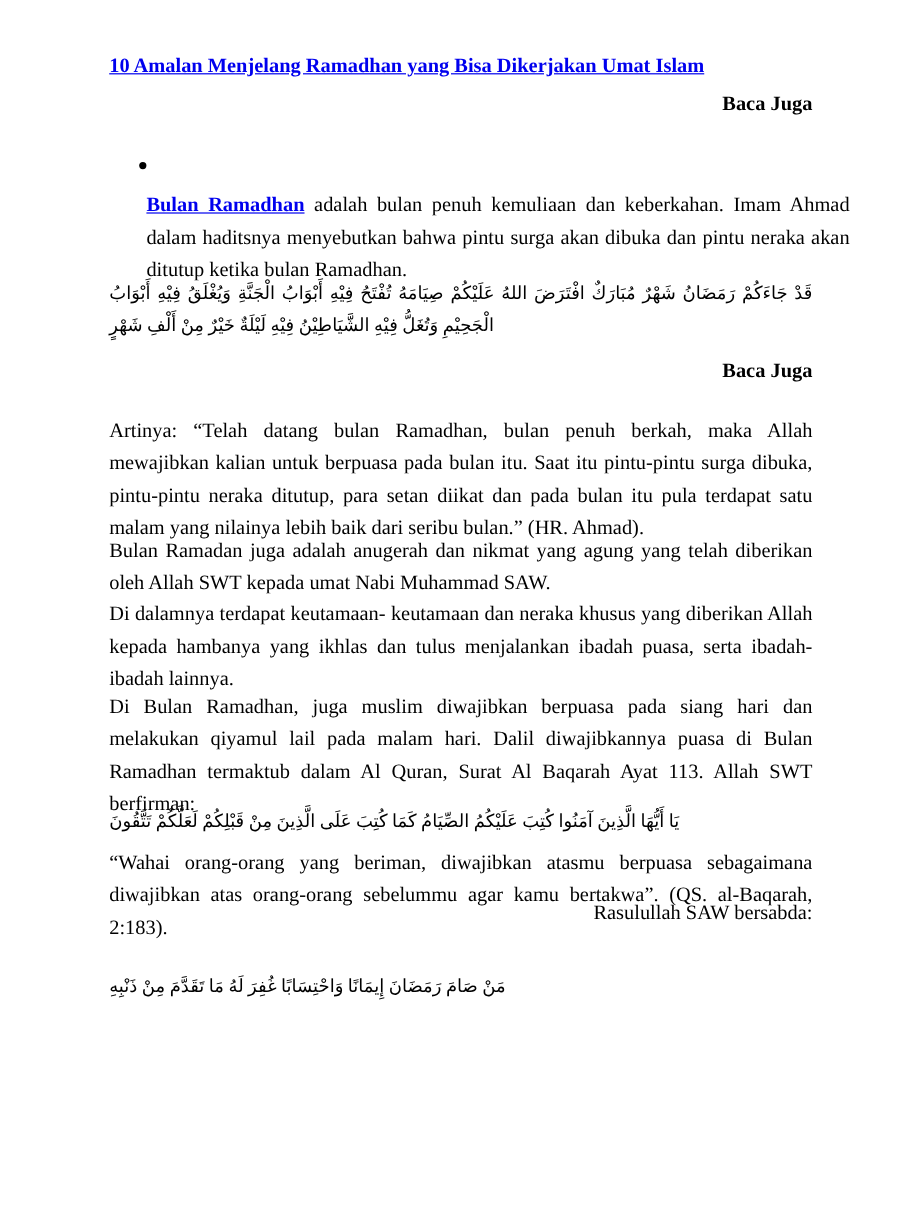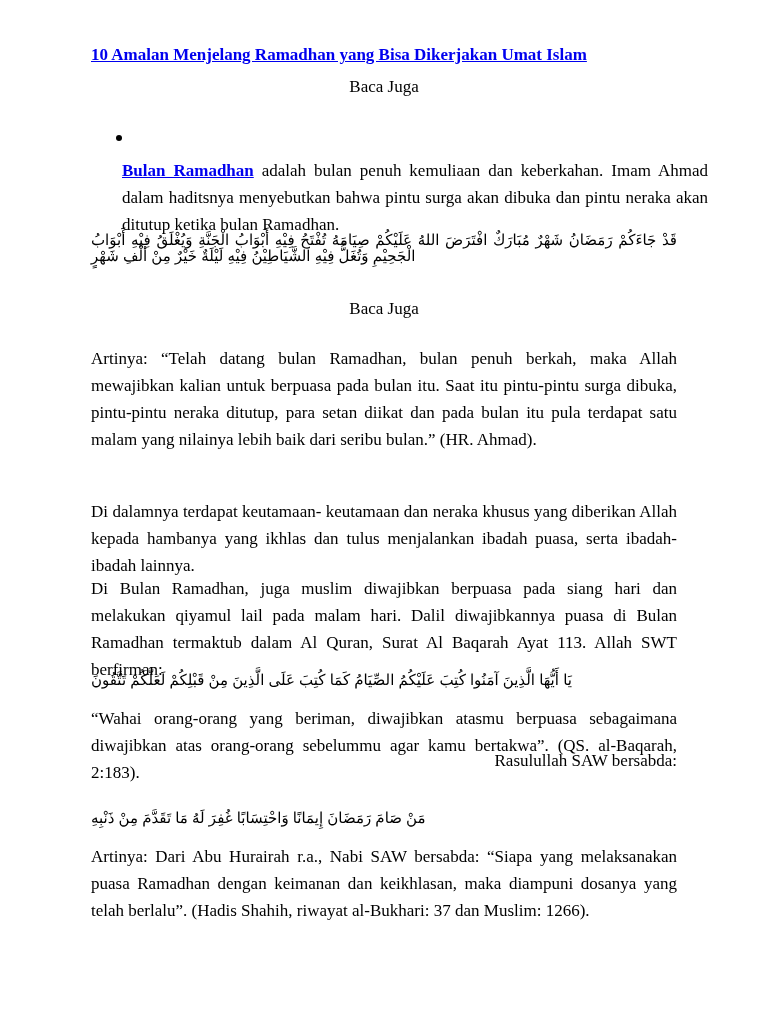--- a/index.html
+++ b/index.html
@@ -26,42 +26,42 @@
     text-align: justify;
   }
   .title-link {
     top: 41px;
     font-weight: bold;
     color: var(--link-color, #0000ee);
     text-decoration: underline;
     text-align: left;
     cursor: pointer;
   }
-  .read-also { text-align: center; }
+  .read-also { text-align: right; font-weight: bold; }
   .read-also-1 { top: 73px; }
   .read-also-2 { top: 295px; }
   .bullet-dot {
     position: absolute;
     left: 116px;
     top: 135px;
     width: 6px;
     height: 6px;
     border-radius: 50%;
     background: #000000;
   }
   .inline-link {
     font-weight: bold;
     color: var(--link-color, #0000ee);
     text-decoration: underline;
     cursor: pointer;
   }
   .arabic {
-    font-family: Liberation Sans, sans-serif;
+    font-family: Liberation Serif, serif;
     font-size: 15px;
-    line-height: 16px;
+    line-height: 27px;
     direction: ltr;
     text-align: justify;
   }
   .b-intro    { top: 157px; margin-left: 31px; }
   .b-arabic1  { top: 232px; }
   .b-trans1   { top: 345px; }
   .b-anugerah { top: 445px; }
   .b-keutamaan{ top: 498px; }
   .b-dalil    { top: 575px; }
   .b-arabic2  { top: 672px; }
@@ -84,28 +84,28 @@
   <p class="block b-intro">
     <span class="inline-link">Bulan Ramadhan</span><span> adalah bulan penuh kemuliaan dan keberkahan. Imam Ahmad dalam haditsnya menyebutkan bahwa pintu surga akan dibuka dan pintu neraka akan ditutup ketika bulan Ramadhan.</span>
   </p>
 
   <p class="block arabic b-arabic1">قَدْ جَاءَكُمْ رَمَضَانُ شَهْرٌ مُبَارَكٌ افْتَرَضَ اللهُ عَلَيْكُمْ صِيَامَهُ تُفْتَحُ فِيْهِ أَبْوَابُ الْجَنَّةِ وَيُغْلَقُ فِيْهِ أَبْوَابُ الْجَحِيْمِ وَتُغَلُّ فِيْهِ الشَّيَاطِيْنُ فِيْهِ لَيْلَةٌ خَيْرٌ مِنْ أَلْفِ شَهْرٍ</p>
 
   <div class="block read-also read-also-2">Baca Juga</div>
 
   <p class="block b-trans1">Artinya: “Telah datang bulan Ramadhan, bulan penuh berkah, maka Allah mewajibkan kalian untuk berpuasa pada bulan itu. Saat itu pintu-pintu surga dibuka, pintu-pintu neraka ditutup, para setan diikat dan pada bulan itu pula terdapat satu malam yang nilainya lebih baik dari seribu bulan.” (HR. Ahmad).</p>
 
+  <p class="block b-anugerah">Bulan Ramadan juga adalah anugerah dan nikmat yang agung yang telah diberikan oleh Allah SWT kepada umat Nabi Muhammad SAW.</p>
 
   <p class="block b-keutamaan">Di dalamnya terdapat keutamaan- keutamaan dan neraka khusus yang diberikan Allah kepada hambanya yang ikhlas dan tulus menjalankan ibadah puasa, serta ibadah-ibadah lainnya.</p>
 
   <p class="block b-dalil">Di Bulan Ramadhan, juga muslim diwajibkan berpuasa pada siang hari dan melakukan qiyamul lail pada malam hari. Dalil diwajibkannya puasa di Bulan Ramadhan termaktub dalam Al Quran, Surat Al Baqarah Ayat 113. Allah SWT berfirman:</p>
 
   <p class="block arabic b-arabic2">يَا أَيُّهَا الَّذِينَ آمَنُوا كُتِبَ عَلَيْكُمُ الصِّيَامُ كَمَا كُتِبَ عَلَى الَّذِينَ مِنْ قَبْلِكُمْ لَعَلَّكُمْ تَتَّقُونَ</p>
 
   <p class="block b-trans2">“Wahai orang-orang yang beriman, diwajibkan atasmu berpuasa sebagaimana diwajibkan atas orang-orang sebelummu agar kamu bertakwa”. (QS. al-Baqarah, 2:183).</p>
 
   <p class="block b-sabda">Rasulullah SAW bersabda:</p>
 
   <p class="block arabic b-arabic3">مَنْ صَامَ رَمَضَانَ إِيمَانًا وَاحْتِسَابًا غُفِرَ لَهُ مَا تَقَدَّمَ مِنْ ذَنْبِهِ</p>
 
-  <p class="block b-trans3">Artinya: Dari Abu Hurairah r.a., Nabi SAW bersabda: “Siapa yang melaksanakan puasa Ramadhan dengan keimanan dan keikhlasan, maka diampuni dosanya yang telah berlalu”. (Hadis Shahih, riwayat al-Bukhari: 37 dan Muslim: 1266).</p>
 
 </div>
 
 </body></html>

